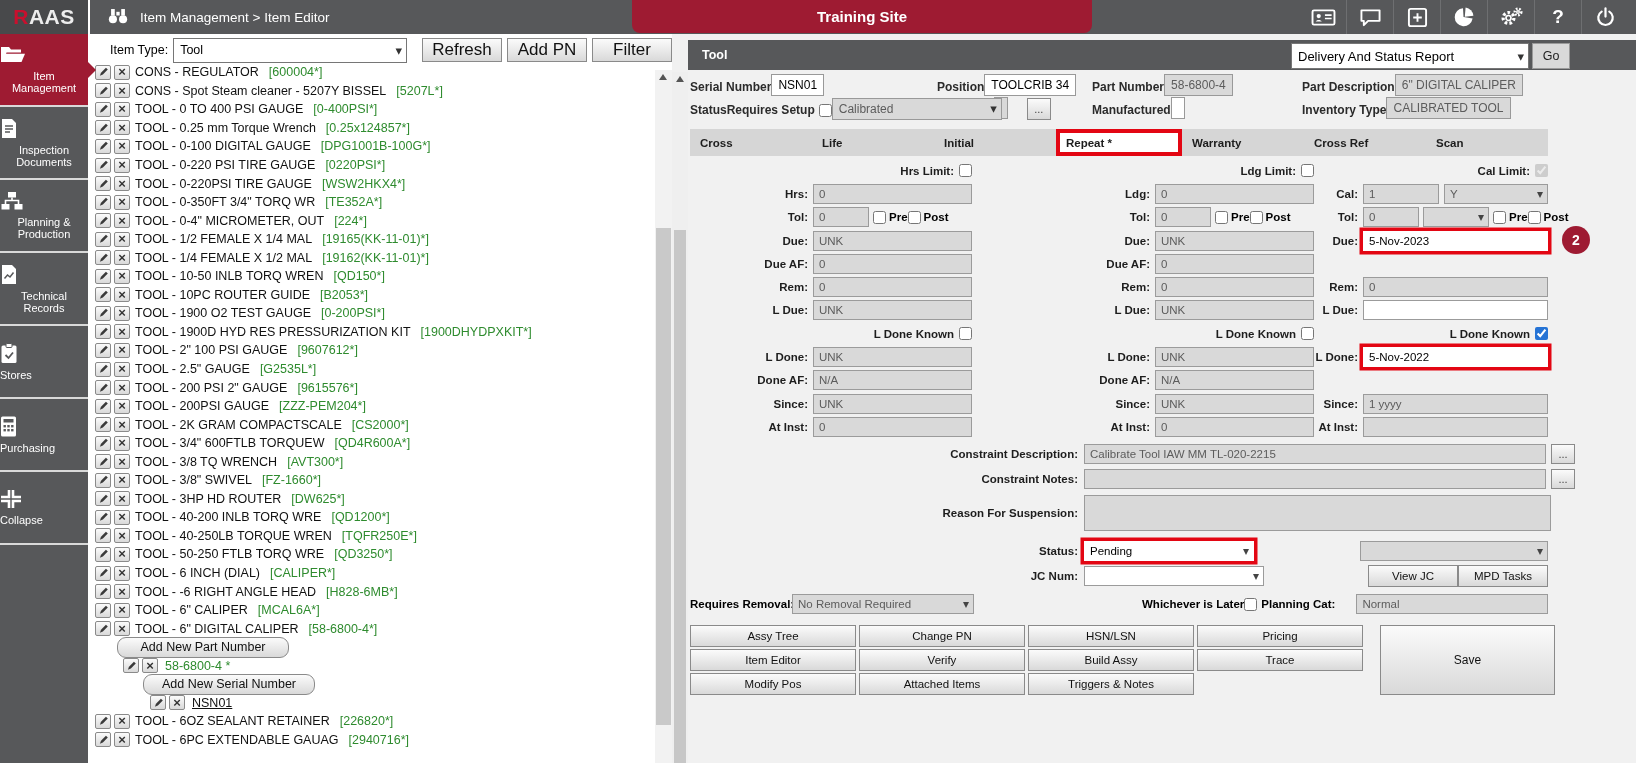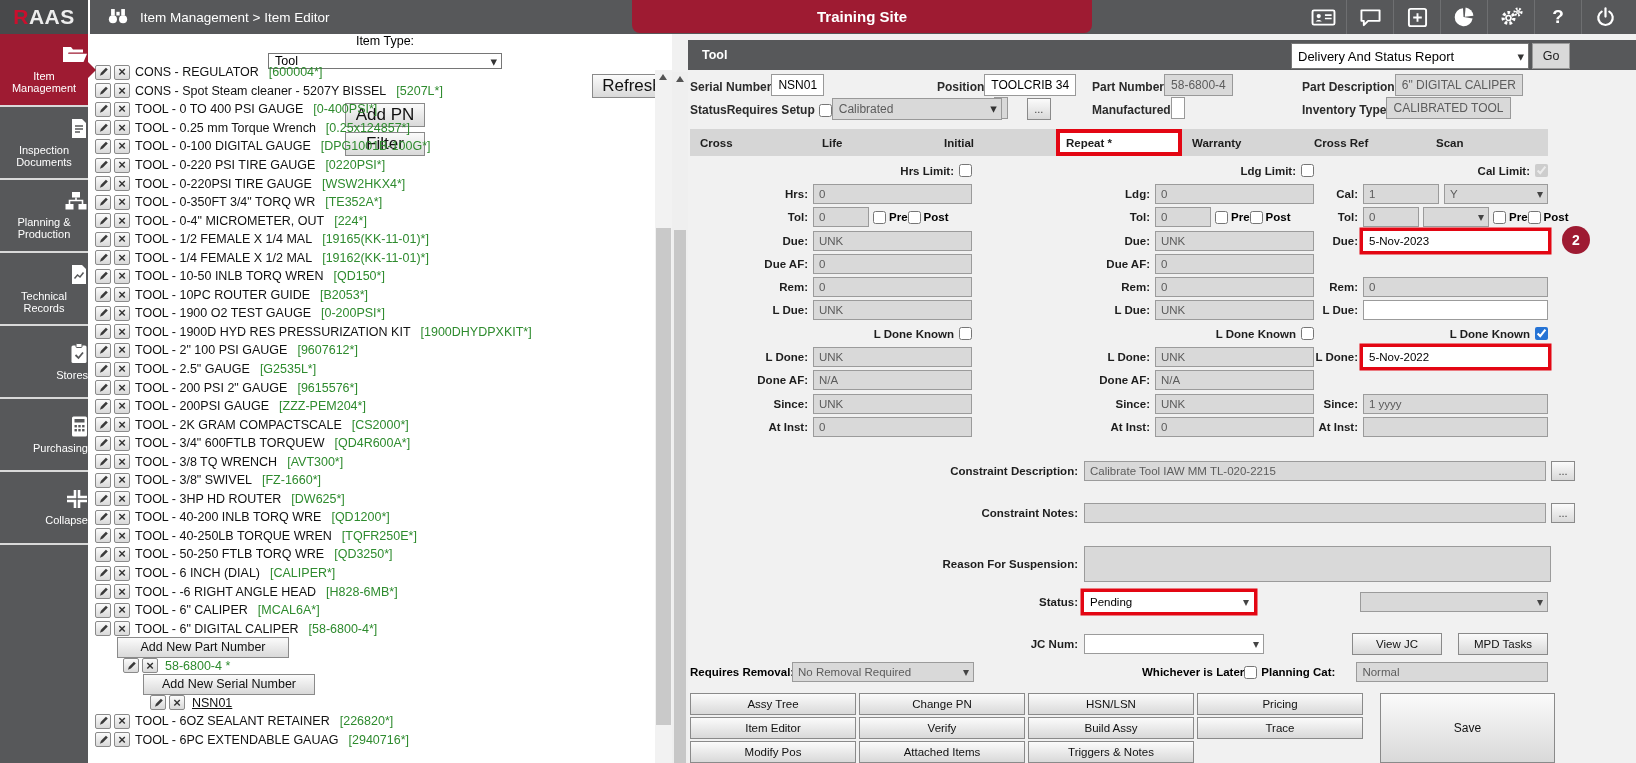--- a/index.html
+++ b/index.html
@@ -14,42 +14,42 @@
   .crumb{font-size:13.5px;color:#fff;}
   .banner{position:absolute;left:632px;top:0;width:460px;height:33px;background:#9e1b32;border-radius:0 0 8px 8px;
           display:flex;align-items:center;justify-content:center;font-weight:bold;font-size:15px;color:#fff;}
   .topicons{position:absolute;right:8px;top:0;height:34px;display:flex;}
   .ticon{width:46px;height:34px;display:flex;align-items:center;justify-content:center;border-left:1px solid #6e6f71;cursor:pointer;}
   .ticon:first-child{border-left:none;}
   .qmark{font-size:19px;font-weight:bold;color:#fff;}
   
   .sidebar{position:absolute;left:0;top:34px;width:88px;bottom:0;background:#57585a;z-index:4;}
   .side-item{position:relative;height:71px;border-bottom:2px solid #d9d9d9;color:#fff;display:flex;flex-direction:column;
-             align-items:flex-end;justify-content:center;gap:3px;font-size:11px;line-height:12px;text-align:center;cursor:pointer;}
+             align-items:flex-start;justify-content:center;gap:3px;font-size:11px;line-height:12px;text-align:center;cursor:pointer;}
   .side-item.active{background:#9e1b32;}
   .side-item.active::after{content:"";position:absolute;right:-8px;top:50%;margin-top:-8px;
              border-top:8px solid transparent;border-bottom:8px solid transparent;border-left:8px solid #9e1b32;}
   
   .listpanel{position:absolute;left:88px;top:34px;width:584px;bottom:0;background:#fff;}
-  .list-toolbar{height:32px;display:flex;align-items:center;padding-left:10px;font-size:12.5px;gap:5px;flex-direction:column;}
+  .list-toolbar{height:32px;display:flex;align-items:center;padding-left:22px;font-size:12.5px;gap:5px;}
   .seldiv{position:relative;border:1px solid #767676;background:#fff;height:23px;display:flex;align-items:center;
           padding:0 18px 0 6px;font-size:12.5px;color:#000;cursor:pointer;white-space:nowrap;}
   .seldiv::after{content:"▾";position:absolute;right:4px;color:#333;font-size:13px;}
   .itemtype{width:208px;}
   .btn{background:linear-gradient(#fbfbfb,#d9d9d9);border:1px solid #8a8a8a;color:#111;cursor:pointer;
        display:flex;align-items:center;justify-content:center;font-family:inherit;}
   .tbtn{width:80px;height:24px;font-size:17px;}
   .tbtn:first-of-type{margin-left:auto;}
   .listrows{position:absolute;top:36px;left:7px;right:22px;bottom:0;overflow:hidden;font-size:12.5px;margin-top:-7px;color:#111;}
   .lrow{display:flex;align-items:center;height:18.55px;gap:3px;white-space:nowrap;}
   .mini{width:16px;height:15px;padding:0;border-radius:2px;}
   .xg{font-size:13px;font-weight:bold;color:#333;line-height:1;margin-top:-1px;}
   .llabel{margin-left:2px;}
   .lcode{color:#2e8b2e;margin-left:7px;}
-  .addbtn{height:21px;width:172px;font-size:12.5px;margin:1px 0;}
+  .addbtn{height:21px;width:172px;font-size:12.5px;margin:1px 0;border-radius:9px;}
   .ind-a{padding-left:22px;} .ind-b{padding-left:28px;} .ind-c{padding-left:48px;} .ind-d{padding-left:55px;}
   .pncode{color:#2e8b2e;margin-left:4px;}
   .sncode{color:#111;text-decoration:underline;margin-left:4px;}
   .listscroll{position:absolute;right:0;top:36px;width:17px;bottom:0;background:#f2f2f2;}
   .scroll-up{position:absolute;top:4px;left:4px;width:0;height:0;border-left:4.5px solid transparent;
              border-right:4.5px solid transparent;border-bottom:6px solid #555;}
   .listthumb{position:absolute;left:1px;right:1px;top:158px;height:497px;background:#c9c9c9;}
   
   .rightpanel{position:absolute;left:672px;top:34px;right:0;bottom:0;background:#f1f1f1;}
   .rp-scroll{position:absolute;left:0;top:38px;width:16px;bottom:0;background:#efefef;}
@@ -87,29 +87,29 @@
   .selv::after{content:"▾";position:absolute;right:4px;color:#444;font-size:12px;}
   .w-cal{flex:0 0 64px;margin-right:5px;}
   .w-tol{flex:0 0 44px;margin-right:4px;}
   .cbl{font-weight:bold;font-size:11.5px;margin-left:3px;}
   .limit{justify-content:flex-end;}
   .limit .flabel{width:auto;flex:0 0 auto;}
   .badge{position:absolute;right:-42px;top:-3px;width:28px;height:28px;border-radius:50%;background:#9e1b32;color:#fff;
          font-weight:bold;font-size:14px;display:flex;align-items:center;justify-content:center;}
   .spacer{visibility:hidden;}
   
-  .wrow{display:flex;align-items:center;margin-top:20px;height:22px;}
+  .wrow{display:flex;align-items:center;margin-top:3px;height:22px;}
   .wlabel{width:388px;flex:0 0 388px;text-align:right;padding-right:6px;font-weight:bold;font-size:11.5px;color:#1d1d1d;white-space:nowrap;}
   .winput{width:450px;height:18px;border:1px solid #9b9b9b;background:#d9d9d9;color:#5c5c5c;font-size:11.5px;
           display:flex;align-items:center;padding:0 5px;white-space:nowrap;overflow:hidden;}
   .dots{width:24px;height:20px;margin-left:5px;font-size:11px;color:#444;}
   .reason{height:40px;}
   .reason .winput{height:34px;}
   .statussel{width:158px;background:#fff;color:#000;box-shadow:0 0 0 3.5px #e30613;border-color:#fff;}
-  .rcol{margin-left:auto;margin-right:80px;display:flex;gap:16px;}
+  .rcol{margin-left:auto;margin-right:80px;display:flex;gap:0;}
   .sideselect{width:176px;}
   .jcsel{width:168px;background:#fff;color:#000;}
   .jcbtn{width:90px;height:22px;font-size:11.5px;}
   .remsel{width:170px;}
   .remlabel{width:96px;flex:0 0 96px;text-align:right;padding-right:6px;font-weight:bold;font-size:11.5px;white-space:nowrap;}
   .whichever{margin-left:168px;font-weight:bold;font-size:11.5px;}
   .plab{margin-left:4px;font-weight:bold;font-size:11.5px;white-space:nowrap;}
   .pinput{flex:1;margin-left:21px;margin-right:80px;height:18px;}
   
   .actions{position:relative;margin-top:10px;width:865px;}

